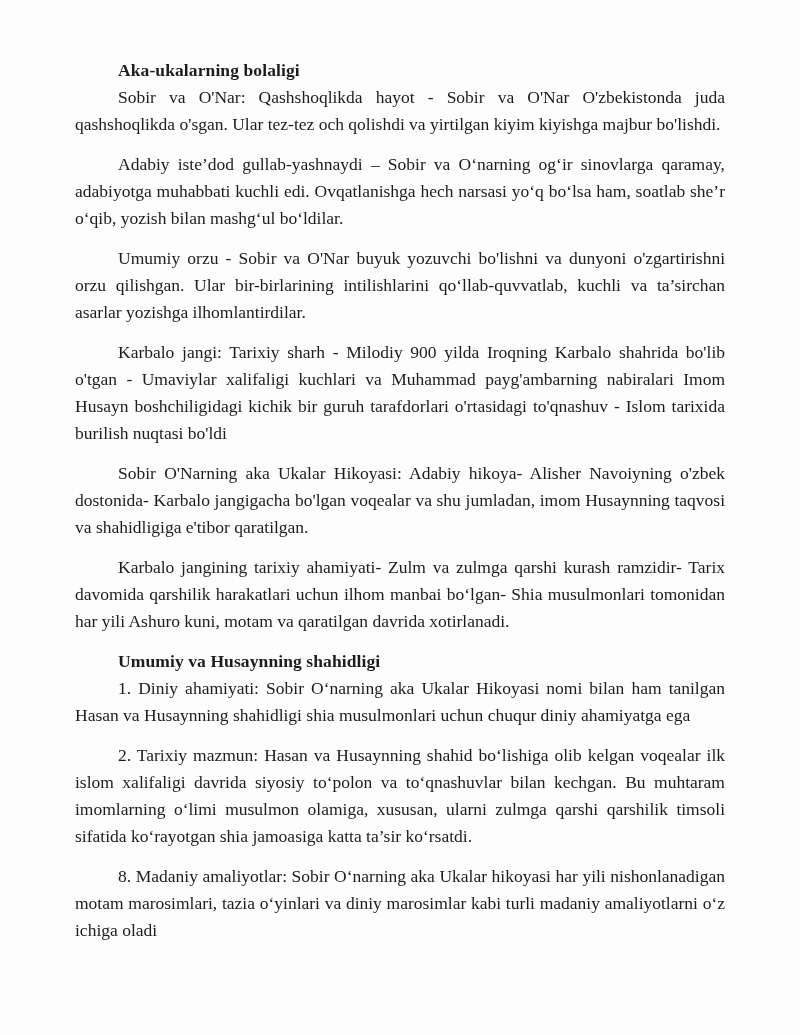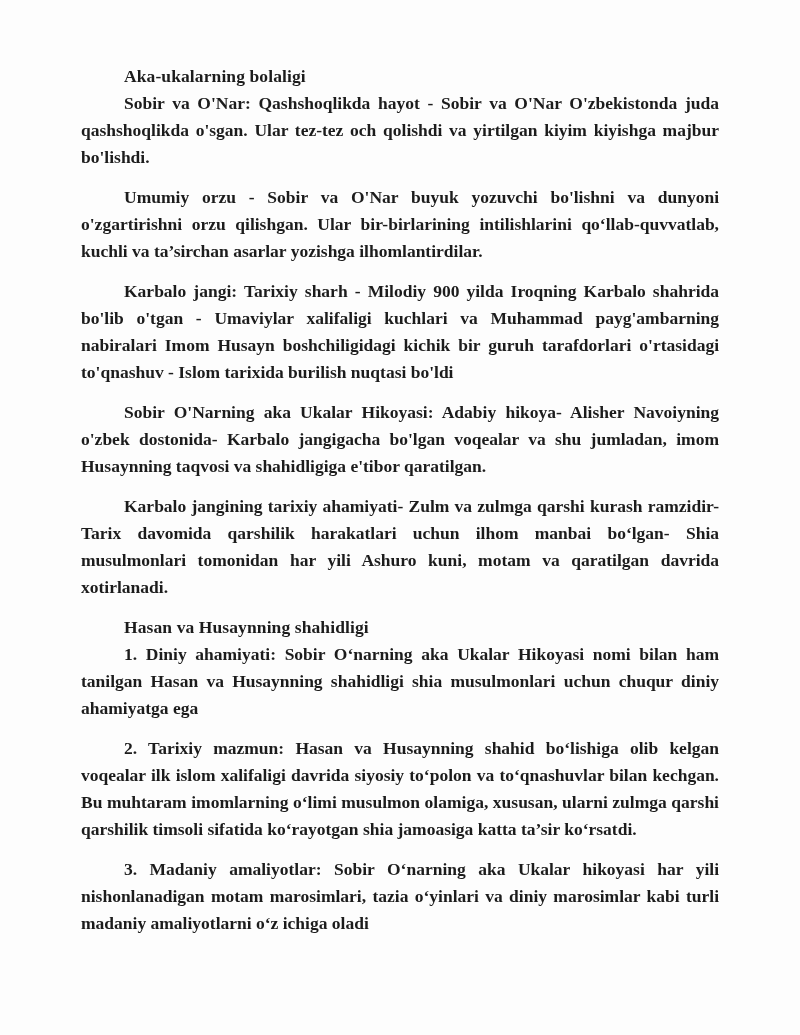--- a/index.html
+++ b/index.html
@@ -15,61 +15,61 @@
     overflow: hidden;
     font-family: "Liberation Serif", "DejaVu Serif", serif;
     color: #1c1c1c;
   }
   .content {
     padding: 57px 75px 0 75px;
     font-size: 17.5px;
     line-height: 27px;
   }
   .section {
-    margin: 6px;
+    margin: 0;
   }
   .section-heading {
     font-weight: bold;
     font-size: 17.5px;
     line-height: 27px;
     margin: 0;
     padding-left: 43px;
     text-align: left;
     letter-spacing: 0.1px;
   }
   .para {
     margin: 0 0 13px 0;
     text-indent: 43px;
     text-align: justify;
-    font-weight: bold;
   }
   .section + .section .section-heading {
     margin-top: 7px;
   }
 </style>
 </head>
 <body>
 
 <div class="page">
   <div class="content">
 
     <div class="section">
       <div class="section-heading">Aka-ukalarning bolaligi</div>
       <p class="para">Sobir va O'Nar: Qashshoqlikda hayot - Sobir va O'Nar O'zbekistonda juda qashshoqlikda o'sgan. Ular tez-tez och qolishdi va yirtilgan kiyim kiyishga majbur bo'lishdi.</p>
+      <p class="para">Adabiy iste’dod gullab-yashnaydi – Sobir va Oʻnarning ogʻir sinovlarga qaramay, adabiyotga muhabbati kuchli edi. Ovqatlanishga hech narsasi yoʻq boʻlsa ham, soatlab she’r oʻqib, yozish bilan mashgʻul boʻldilar.</p>
       <p class="para">Umumiy orzu - Sobir va O'Nar buyuk yozuvchi bo'lishni va dunyoni o'zgartirishni orzu qilishgan. Ular bir-birlarining intilishlarini qoʻllab-quvvatlab, kuchli va ta’sirchan asarlar yozishga ilhomlantirdilar.</p>
     </div>
 
     <div class="section">
       <p class="para">Karbalo jangi: Tarixiy sharh - Milodiy 900 yilda Iroqning Karbalo shahrida bo'lib o'tgan - Umaviylar xalifaligi kuchlari va Muhammad payg'ambarning nabiralari Imom Husayn boshchiligidagi kichik bir guruh tarafdorlari o'rtasidagi to'qnashuv - Islom tarixida burilish nuqtasi bo'ldi</p>
       <p class="para">Sobir O'Narning aka Ukalar Hikoyasi: Adabiy hikoya- Alisher Navoiyning o'zbek dostonida- Karbalo jangigacha bo'lgan voqealar va shu jumladan, imom Husaynning taqvosi va shahidligiga e'tibor qaratilgan.</p>
       <p class="para">Karbalo jangining tarixiy ahamiyati- Zulm va zulmga qarshi kurash ramzidir- Tarix davomida qarshilik harakatlari uchun ilhom manbai boʻlgan- Shia musulmonlari tomonidan har yili Ashuro kuni, motam va qaratilgan davrida xotirlanadi.</p>
     </div>
 
     <div class="section">
-      <div class="section-heading">Hasan va Husaynning shahidligi</div>
+      <div class="section-heading">Umumiy va Husaynning shahidligi</div>
       <p class="para">1. Diniy ahamiyati: Sobir Oʻnarning aka Ukalar Hikoyasi nomi bilan ham tanilgan Hasan va Husaynning shahidligi shia musulmonlari uchun chuqur diniy ahamiyatga ega</p>
       <p class="para">2. Tarixiy mazmun: Hasan va Husaynning shahid boʻlishiga olib kelgan voqealar ilk islom xalifaligi davrida siyosiy toʻpolon va toʻqnashuvlar bilan kechgan. Bu muhtaram imomlarning oʻlimi musulmon olamiga, xususan, ularni zulmga qarshi qarshilik timsoli sifatida koʻrayotgan shia jamoasiga katta ta’sir koʻrsatdi.</p>
-      <p class="para">3. Madaniy amaliyotlar: Sobir Oʻnarning aka Ukalar hikoyasi har yili nishonlanadigan motam marosimlari, tazia oʻyinlari va diniy marosimlar kabi turli madaniy amaliyotlarni oʻz ichiga oladi</p>
+      <p class="para">8. Madaniy amaliyotlar: Sobir Oʻnarning aka Ukalar hikoyasi har yili nishonlanadigan motam marosimlari, tazia oʻyinlari va diniy marosimlar kabi turli madaniy amaliyotlarni oʻz ichiga oladi</p>
     </div>
 
 
   </div>
 </div>
 
 </body></html>

